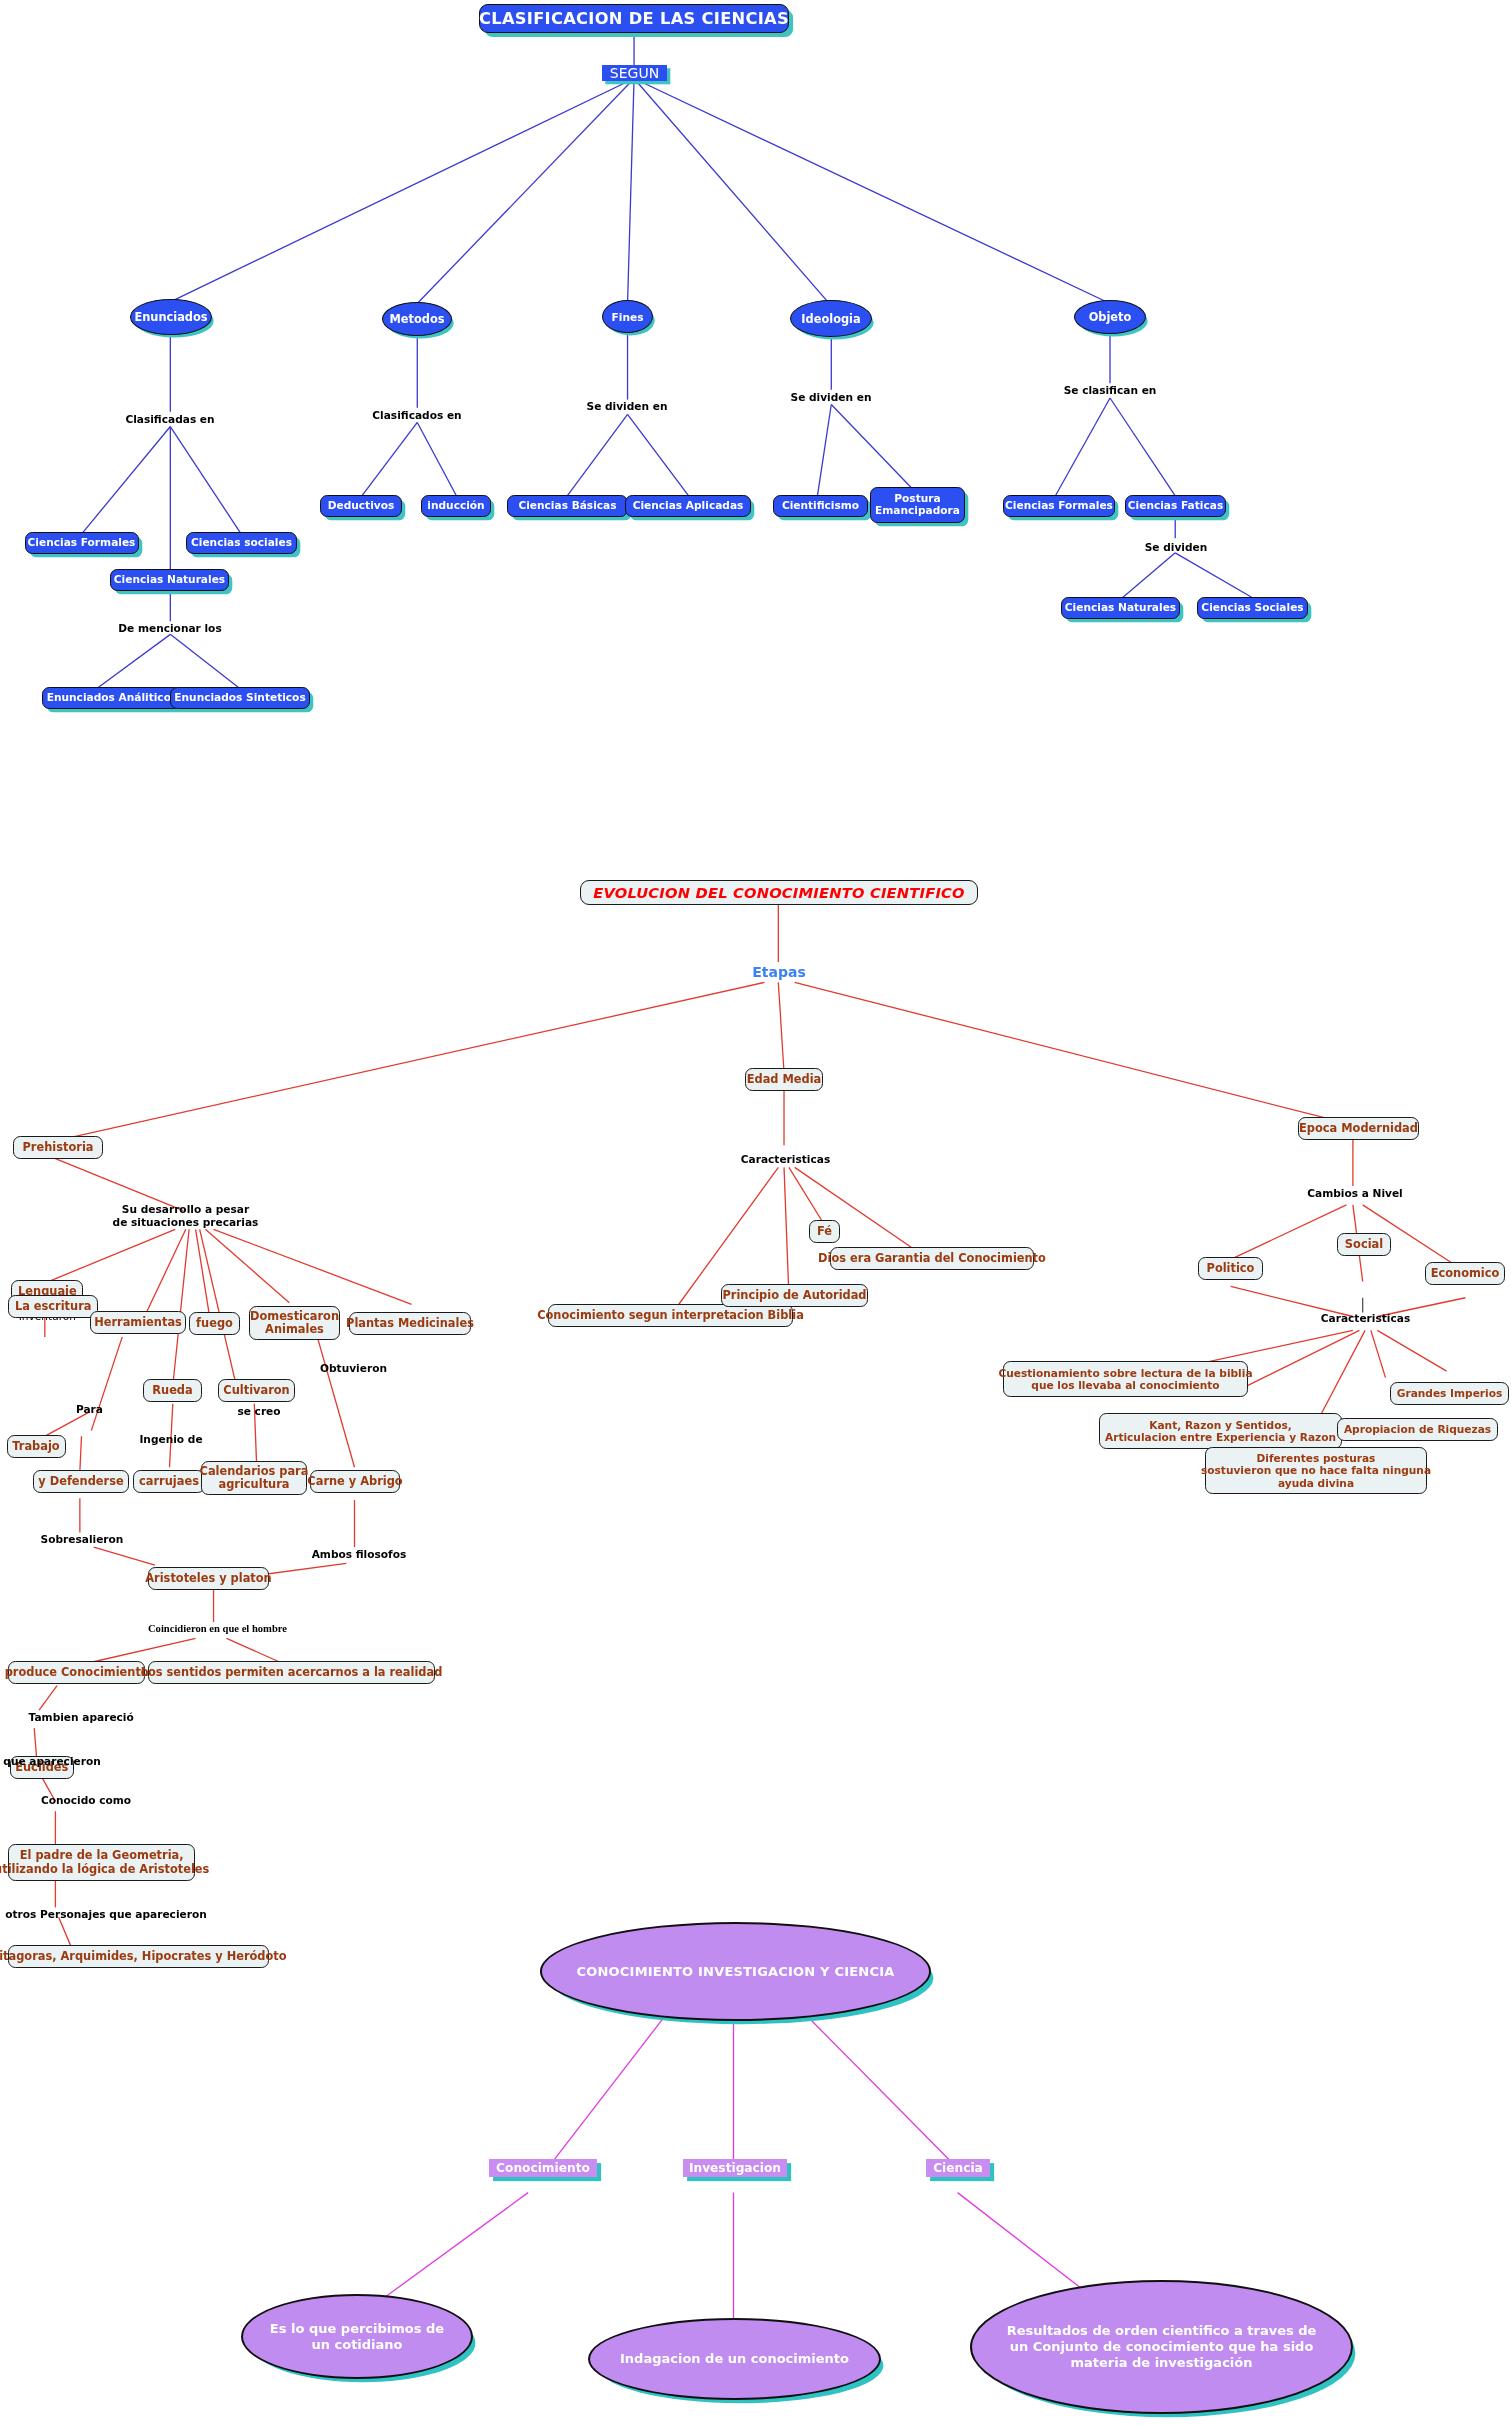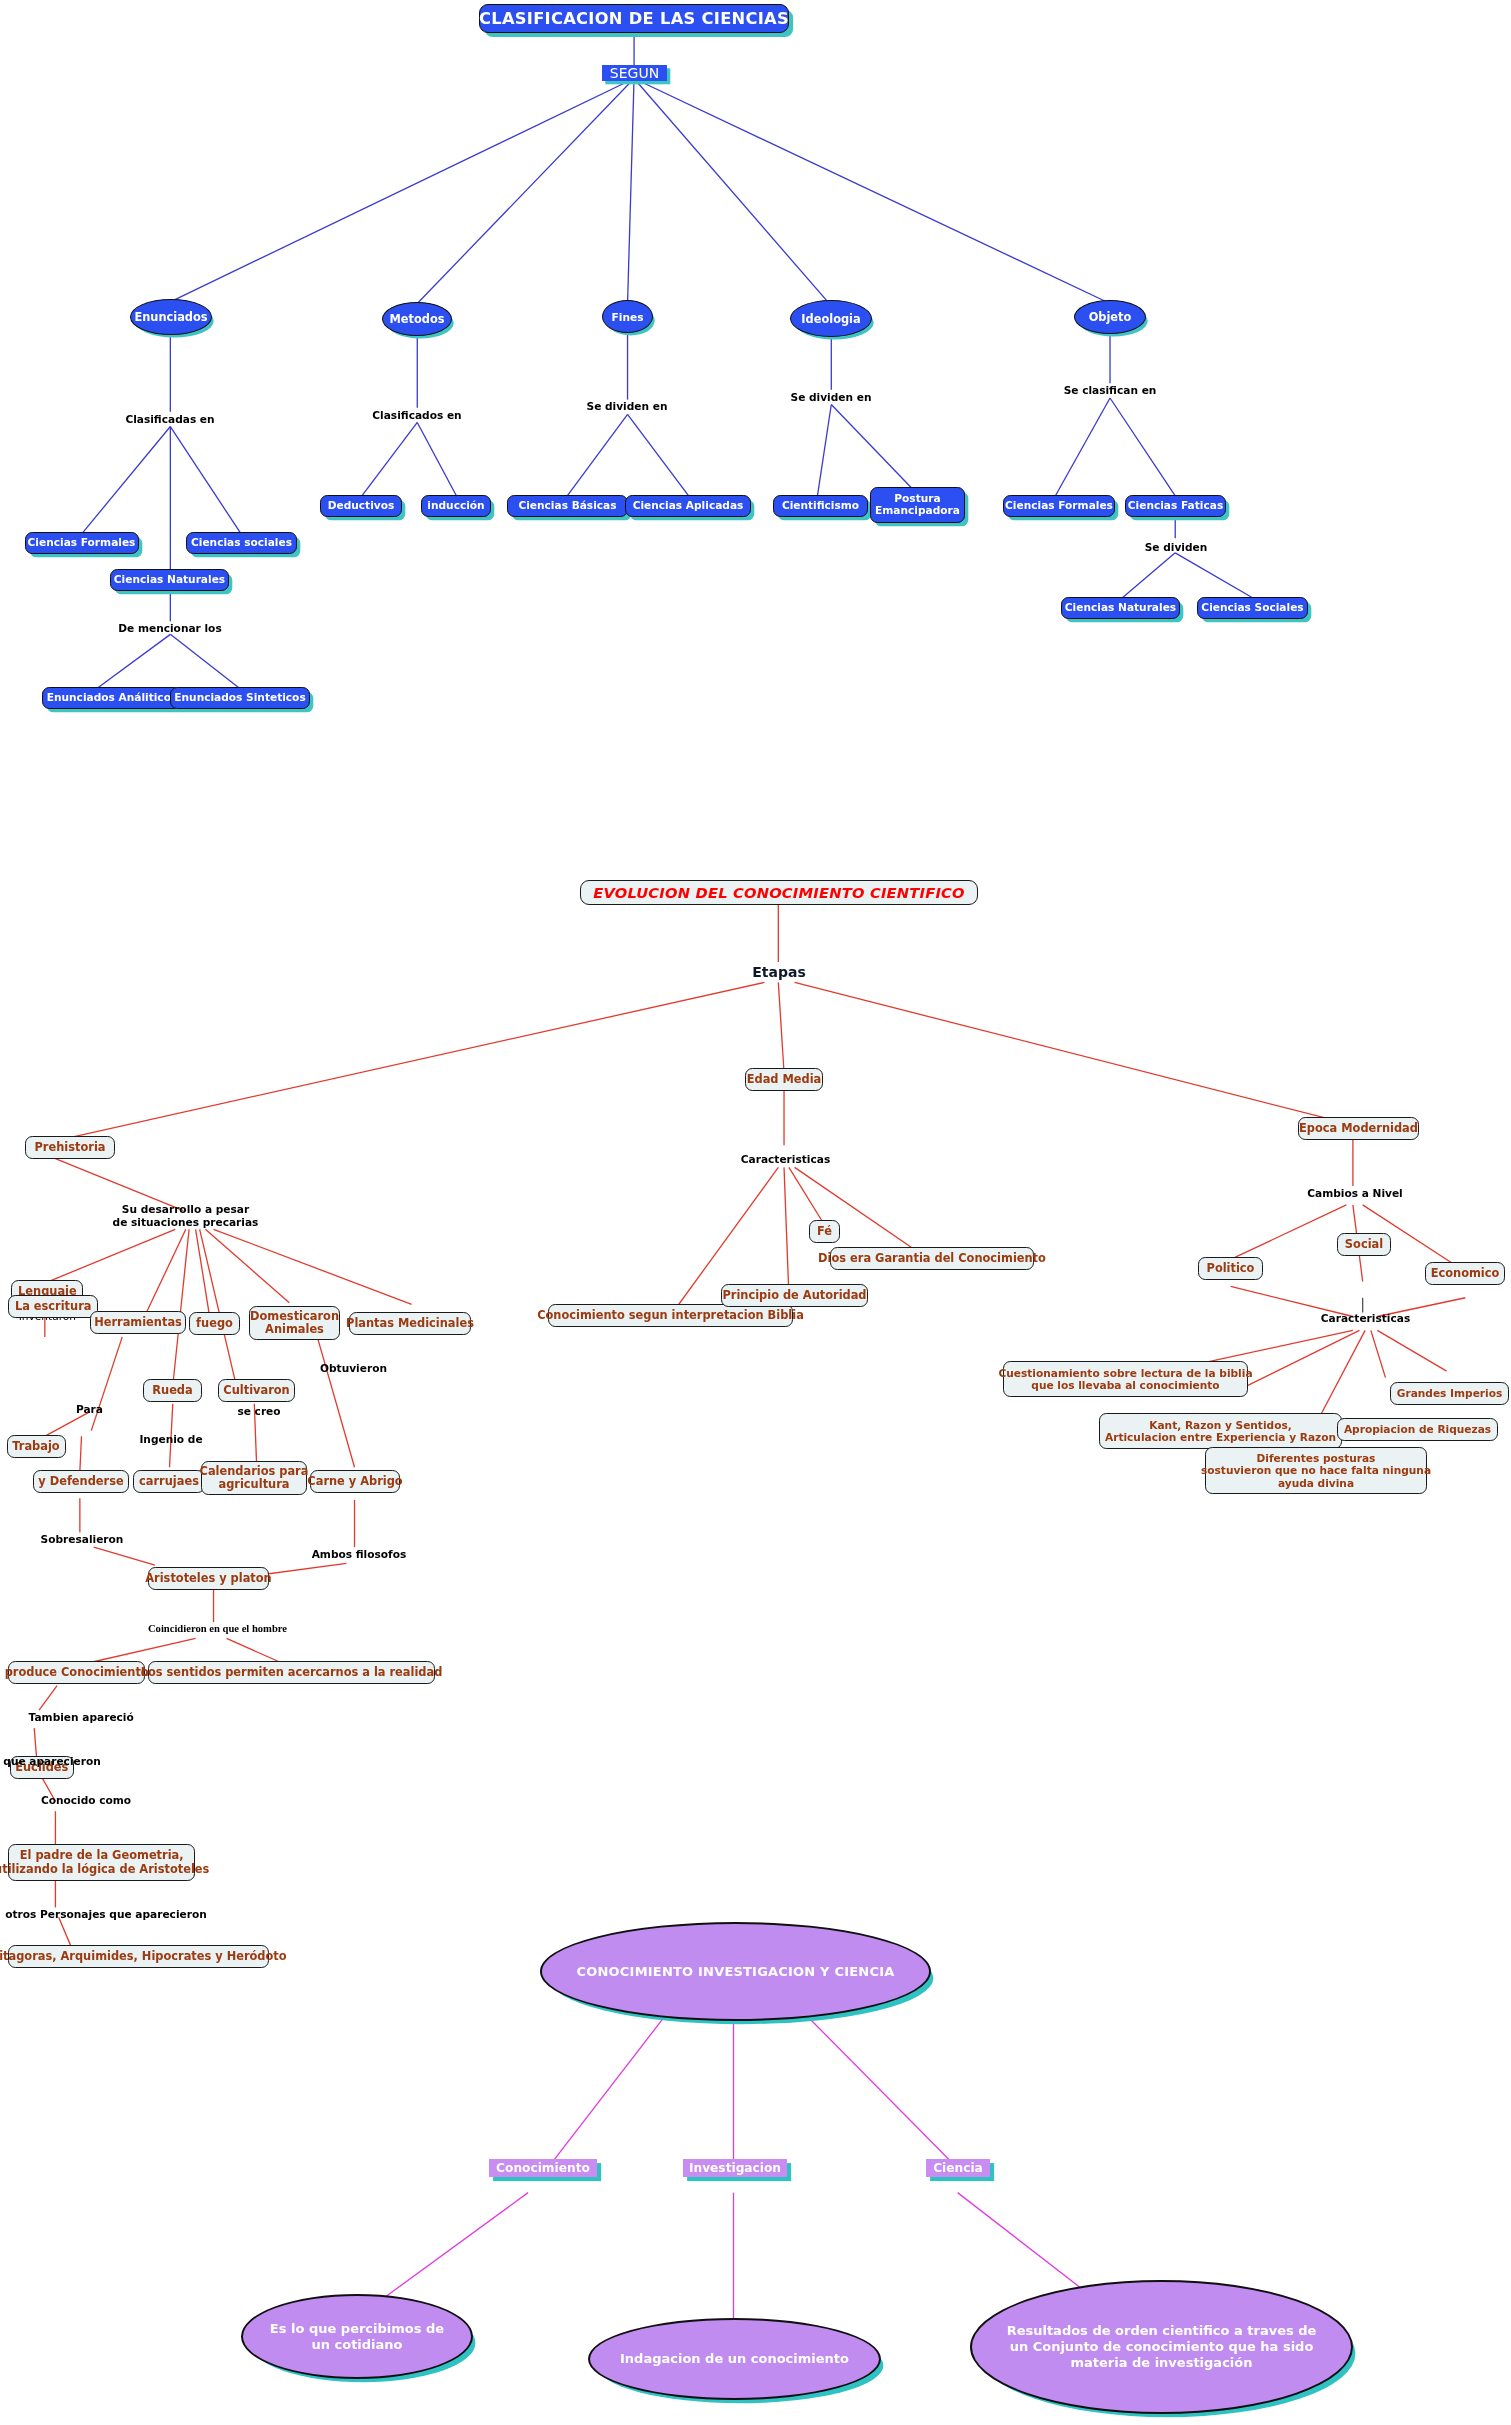--- a/index.html
+++ b/index.html
@@ -45,21 +45,21 @@
     font-weight:bold;
     padding:2.4px 6.5px;
     line-height:1.15;
   }
   .m2title{
     background:#eaf2f3;border:1.3px solid #1a1a1a;border-radius:9px;
     color:#ff0000;font-weight:bold;font-size:14.7px;letter-spacing:0.2px;padding:3.3px 9.8px;
   }
   .m2lbl{color:#000000;font-weight:bold;font-size:10.6px;background:transparent;line-height:1.15;}
   .m2lbl.thin{font-weight:normal;font-size:10.6px;}
-  .m2stage{color:#0f172a;font-weight:bold;font-size:14px;background:transparent;}
+  .m2stage{color:#3b82f6;font-weight:bold;font-size:14px;background:transparent;}
 
   
   .m3ell{
     background:#c18cf0;
     border:2px solid #101010;
     border-radius:50%;
     color:#ffffff;
     font-weight:bold;
     box-shadow:5.7px 6.5px 0 -3.3px #2fc2c2;
     line-height:1.22;
@@ -233,21 +233,21 @@
 
 <div class="node m1box" style="left:1003px;top:495px;width:112px;height:22px;font-size:10.6px;">Ciencias Formales</div>
 <div class="node m1box" style="left:1125px;top:495px;width:101px;height:22px;font-size:10.6px;">Ciencias Faticas</div>
 <div class="node m1lbl" style="left:1135px;top:540px;width:82px;height:14.7px;">Se dividen</div>
 <div class="node m1box" style="left:1061px;top:597px;width:119px;height:22px;font-size:10.6px;">Ciencias Naturales</div>
 <div class="node m1box" style="left:1197px;top:597px;width:111px;height:22px;font-size:10.6px;">Ciencias Sociales</div>
 
 <div class="node m2title" style="left:580px;top:880px;width:398px;height:24.5px;font-style:italic;">EVOLUCION DEL CONOCIMIENTO CIENTIFICO</div>
 <div class="node m2stage" style="left:738px;top:963px;width:82px;height:18px;">Etapas</div>
 
-<div class="node m2box" style="left:13px;top:1136px;width:90px;height:23px;font-size:11.4px;margin-left:12px;">Prehistoria</div>
+<div class="node m2box" style="left:13px;top:1136px;width:90px;height:23px;font-size:11.4px;">Prehistoria</div>
 <div class="node m2lbl" style="left:114px;top:1201px;width:143px;height:29px;">Su desarrollo a pesar
 de situaciones precarias</div>
 
 <div class="node m2box" style="left:11.4px;top:1280px;width:72px;height:23px;font-size:11.4px;">Lenguaje</div>
 <div class="node m2lbl thin" style="left:9.8px;top:1309px;width:75px;height:14.7px;">Inventaron</div>
 <div class="node m2box" style="left:8.2px;top:1295px;width:90px;height:23px;font-size:11.4px;">La escritura</div>
 
 <div class="node m2box" style="left:90px;top:1311px;width:96px;height:23px;font-size:11.4px;">Herramientas</div>
 <div class="node m2box" style="left:189px;top:1312px;width:51px;height:23px;font-size:11.4px;">fuego</div>
 <div class="node m2box" style="left:249px;top:1306px;width:91px;height:34px;font-size:11.4px;">Domesticaron

